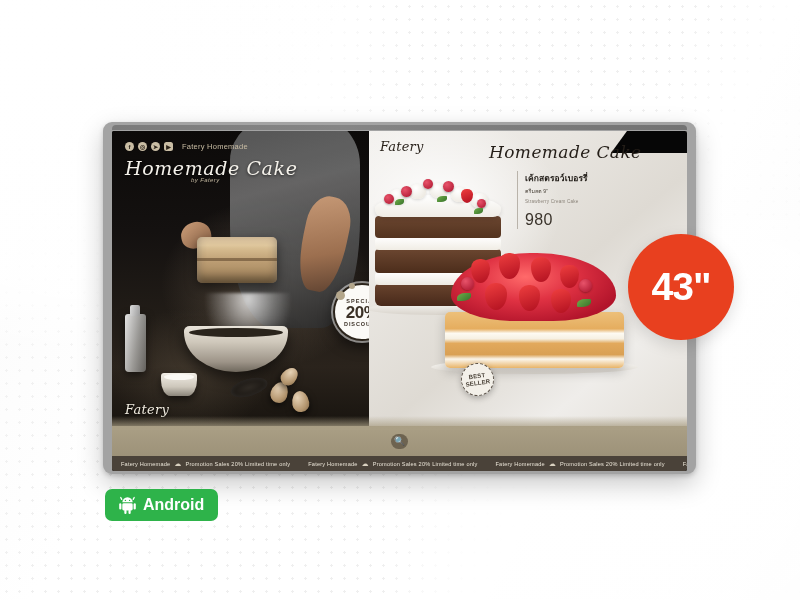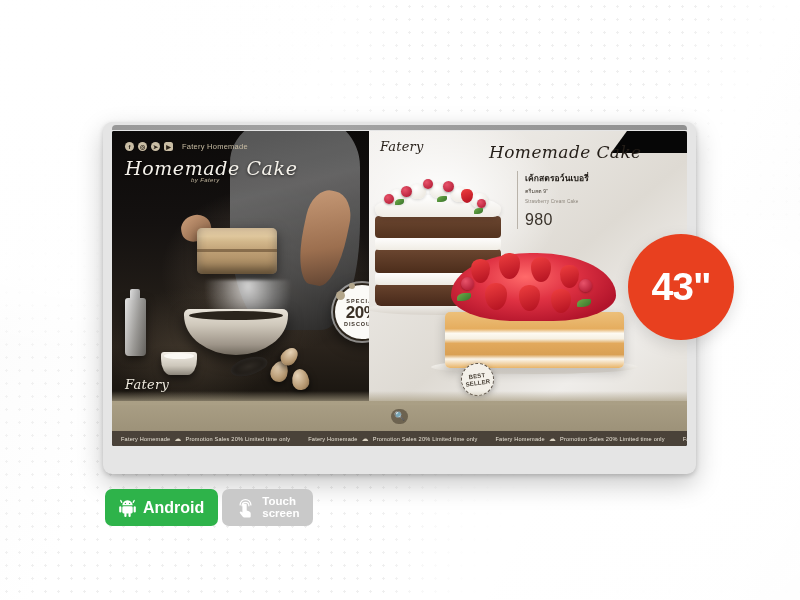--- a/index.html
+++ b/index.html
@@ -45,23 +45,23 @@
   .bg-wash-br {
     position:absolute; right:-140px; bottom:-180px; width:560px; height:560px;
     background: radial-gradient(circle at 55% 45%, #ffffff 0%, rgba(255,255,255,.8) 55%, rgba(255,255,255,0) 74%);
   }
 
   
   #monitor {
     position: absolute;
     left: 103px; top: 122px;
     width: 593px; height: 352px;
-    background: #e5e5e5;
+    background: #a3a3a3;
     border-radius: 9px;
-    padding: 9px 9px 28px 9px;
+    padding: 9px 9px 3px 9px;
     box-shadow: 0 10px 26px rgba(0,0,0,.22), 0 2px 5px rgba(0,0,0,.18);
   }
   #monitor::before {           
     content:"";
     position:absolute; left:9px; right:9px; top:3px; height:5px;
     background: linear-gradient(90deg,#5a5a5a,#6d6d6d 40%,#4a4a4a);
     border-radius: 4px 4px 0 0;
     opacity:.55;
   }
   #screen {
@@ -342,21 +342,21 @@
     width:106px; height:106px; border-radius:50%;
     background:#e8401f;
     display:flex; align-items:center; justify-content:center;
     color:#ffffff;
     font-size:39px; font-weight:800; letter-spacing:-1px;
     z-index:40;
     box-shadow:0 5px 16px rgba(0,0,0,.13);
   }
 
   
-  .badges { position:absolute; left:105px; top:489px; display:flex; gap:4px; z-index:30;border-radius:11px; }
+  .badges { position:absolute; left:105px; top:489px; display:flex; gap:11px; z-index:30;border-radius:11px; }
   .pill {
     display:flex; align-items:center; gap:7px;
     border-radius:7px; padding:7px 14px;
     font-weight:800;
   }
   .pill.android { background:#2eb34a; color:#ffffff; font-size:16px; }
   .pill.touch   { background:#c9c9c9; color:#ffffff; font-size:11.5px; line-height:1.02; }
   .pill.touch .two-line { display:flex; flex-direction:column; }
   .ico { display:flex; align-items:center; justify-content:center; }
 </style>
@@ -414,21 +414,21 @@
         </div>
 
         <div class="panel-right">
           <div class="pr-notch"></div>
 
           <div class="pr-logo">Fatery</div>
           <div class="pr-title">Homemade Cake</div>
 
           <div class="menu">
             <div class="menu-col with-div">
-              <div class="m-th">เค้กสตรอว์นเบอรี่</div>
+              <div class="m-th">เค้กสตรอว์เบอรรี่</div>
               <div class="m-th2">ครีมสด 9”</div>
               <div class="m-en">Strawberry Cream Cake</div>
               <div class="m-price">980</div>
             </div>
           </div>
 
           <div class="cake1">
             <div class="c1-plate"></div>
             <div class="c1-layer c1-choc3"></div>
             <div class="c1-layer c1-cream2"></div>
@@ -521,31 +521,14 @@
             <rect x="0" y="10.6" width="3.2" height="9" rx="1.6"></rect>
             <rect x="20.8" y="10.6" width="3.2" height="9" rx="1.6"></rect>
             <rect x="7.4" y="19.8" width="3.2" height="6.2" rx="1.6"></rect>
             <rect x="13.4" y="19.8" width="3.2" height="6.2" rx="1.6"></rect>
           </g>
         </svg>
       </span>
       <span>Android</span>
     </div>
 
-    <div class="pill touch">
-      <span class="ico">
-        <svg width="19" height="20" viewBox="0 0 24 26" aria-hidden="true">
-          <g fill="none" stroke="#ffffff" stroke-width="1.7" stroke-linecap="round">
-            <path d="M5 9a7 7 0 0 1 14 0"></path>
-            <path d="M7.6 10.2a4.4 4.4 0 0 1 8.8 0"></path>
-          </g>
-          <g fill="#ffffff">
-            <path d="M10.1 7.6h2.3a1.15 1.15 0 0 1 1.15 1.15v7.4l2.9 1.05c1.5.55 2.3 1.55 2.3 3.1V24a1.5 1.5 0 0 1-1.5 1.5h-6.6c-1.1 0-1.8-.45-2.45-1.3l-3.3-4.4a1.35 1.35 0 0 1 1.95-1.85l1.1 1.05V8.75A1.15 1.15 0 0 1 10.1 7.6z"></path>
-          </g>
-        </svg>
-      </span>
-      <span class="two-line">
-        <span>Touch</span>
-        <span>screen</span>
-      </span>
-    </div>
   </div>
 </div>
 
 </body></html>

